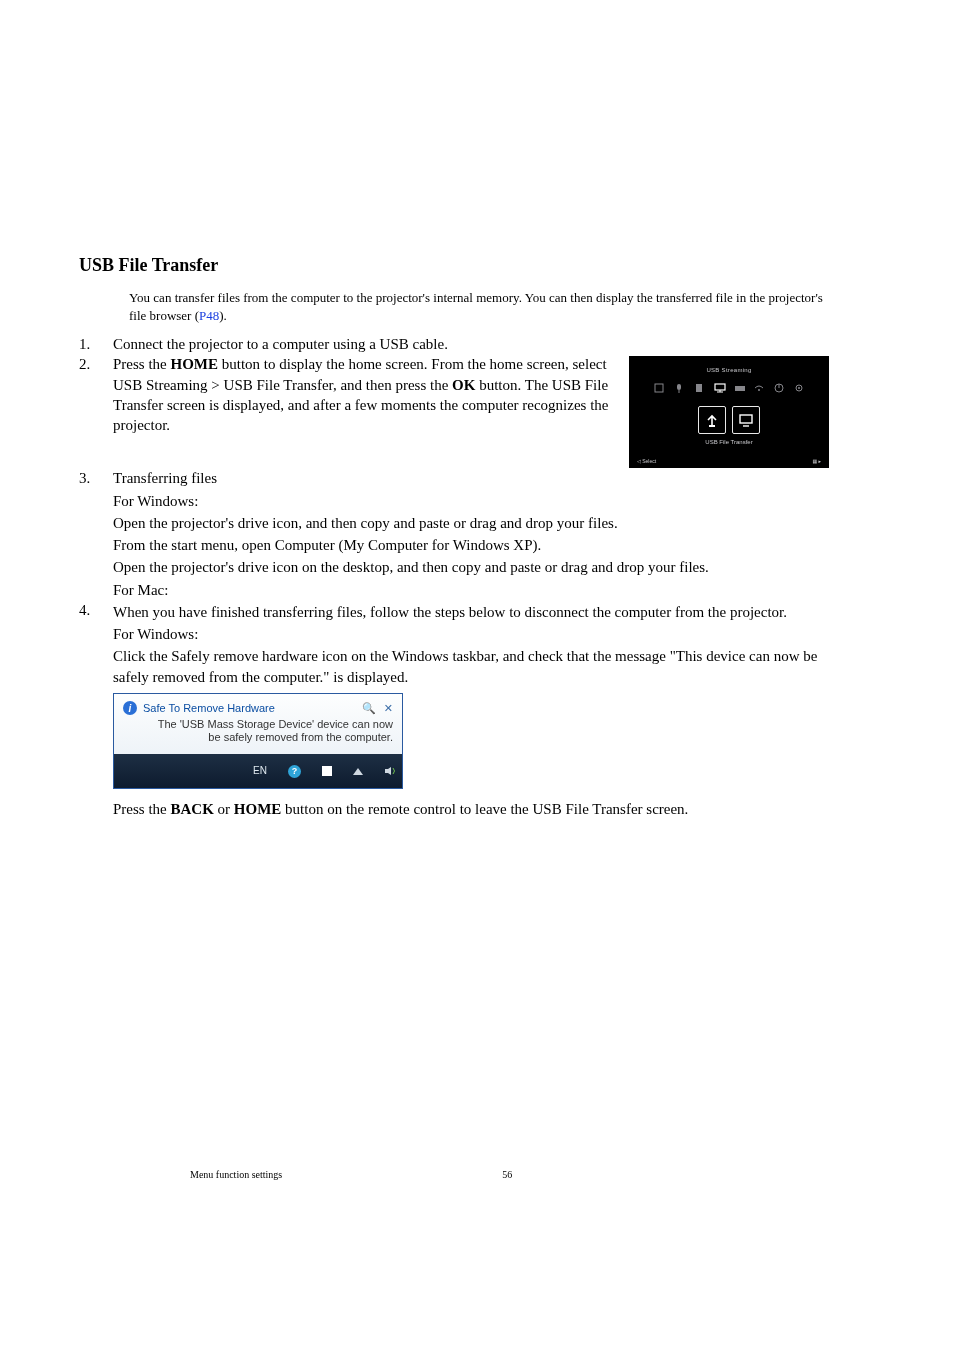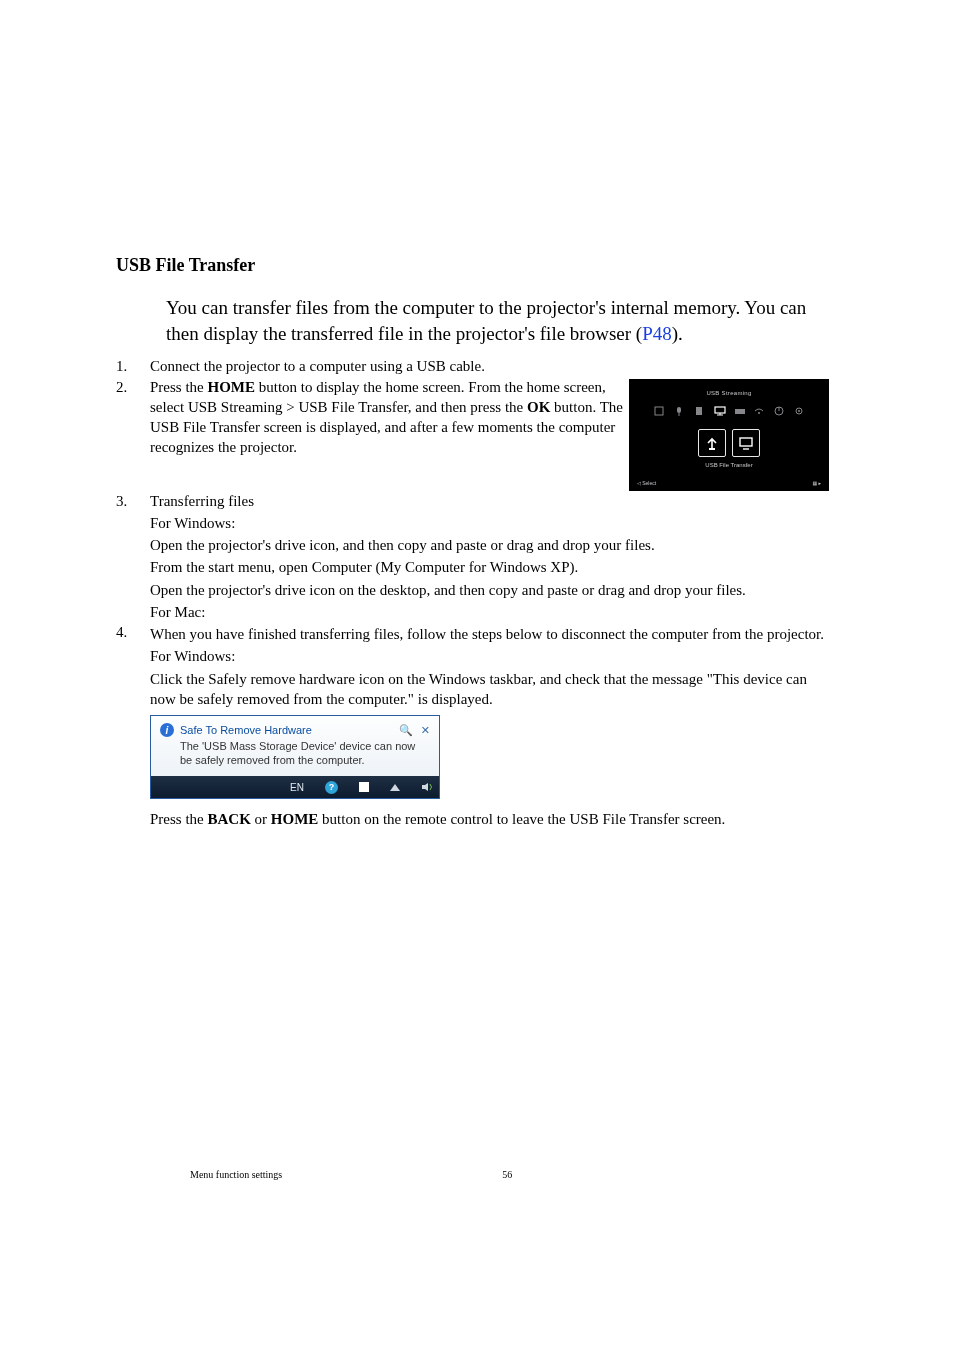--- a/index.html
+++ b/index.html
@@ -4,33 +4,33 @@
 <style>
   body {
     margin: 0;
     padding: 0;
     background: #fff;
     font-family: "Times New Roman", Times, serif;
     color: #000;
     width: 954px;
   }
   .page {
-    padding: 255px 125px 0 116px;
+    padding: 255px 125px 0 79px;
     position: relative;
     min-height: 1350px;
     box-sizing: border-box;
   }
   .section-heading {
     font-size: 18px;
     font-weight: bold;
     margin: 0 0 8px 0;
   }
   .indent1 { margin-left: 50px; }
   .intro {
-    font-size: 19px;
+    font-size: 13px;
     line-height: 1.35;
     margin-bottom: 10px;
   }
   .link { color: #1a3fe0; }
   .ol {
     margin: 0;
     padding: 0;
     list-style: none;
   }
   .li {
@@ -108,23 +108,23 @@
     background: linear-gradient(#fdfefe, #eef3f8);
   }
   .fig2-title-row { display:flex; align-items:center; gap:6px; }
   .fig2-info {
     width:14px;height:14px;border-radius:50%;
     background:#2a6fd6;color:#fff;display:flex;align-items:center;justify-content:center;
     font-weight:bold;font-size:10px;font-style:italic;
   }
   .fig2-title { color:#0b4ea2; font-size:11px; flex:1; }
   .fig2-x { color:#3d6ea8; font-size:11px; margin-left:auto; display:flex; gap:8px; }
-  .fig2-msg { margin: 2px 0 0 20px; color:#333; line-height:1.25; }
+  .fig2-msg { margin: 2px 0 0 20px; color:#333; line-height:1.25;text-align:right; }
   .fig2-taskbar {
-    height: 22px;
+    height: 34px;
     background: linear-gradient(#1e2f44, #0d1b2e);
     display:flex; align-items:center; justify-content:flex-end;
     gap:21px; padding: 0 6px;
     color:#dfe8ef;
     font-size:10px;
   }
   .fig2-flag {
     width:10px;height:10px;background:#fff;position:relative;
   }
   .fig2-q {

